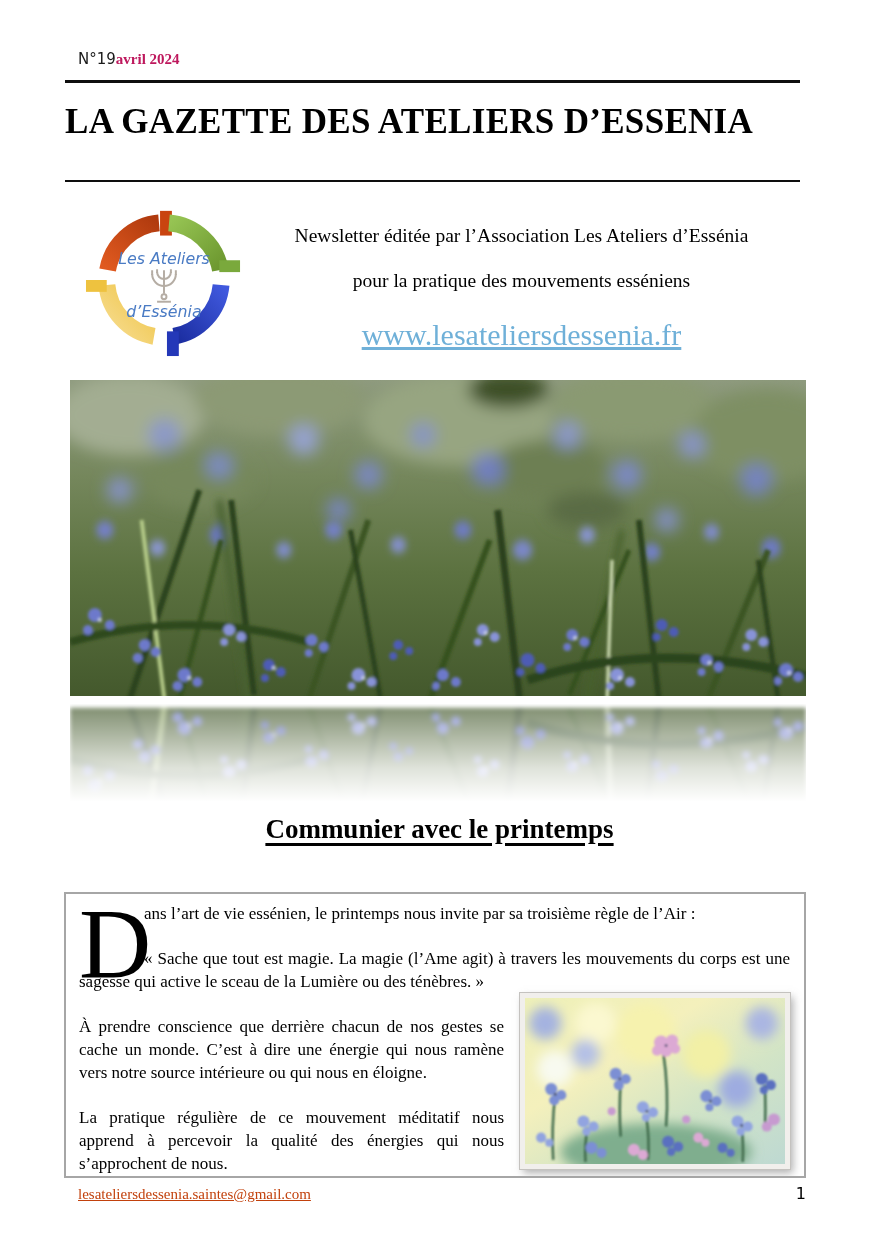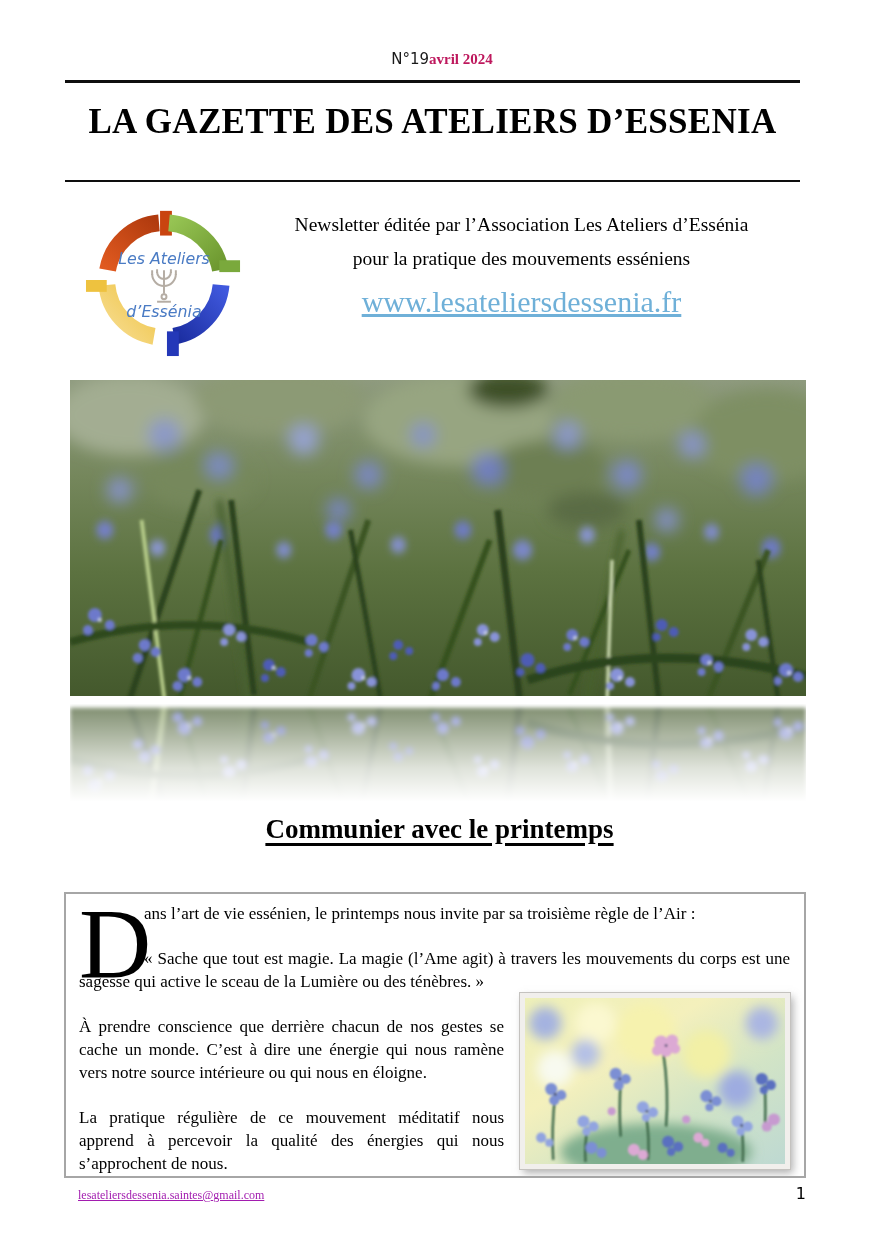--- a/index.html
+++ b/index.html
@@ -3,35 +3,35 @@
 <meta charset="utf-8">
 <style>
   * { margin:0; padding:0; box-sizing:border-box; }
   html,body { background:#fff; }
   .page {
     position:relative; width:882px; height:1250px; background:#ffffff;
     font-family:"Liberation Serif", serif; color:#000; overflow:hidden;
   }
   
   .header-row { position:absolute; top:50px; left:78px; width:728px;
-    display:flex; justify-content:center; align-items:baseline; }
+    display:flex; justify-content:flex-start; align-items:baseline; }
   .issue-number { font-family:"DejaVu Sans", sans-serif; font-size:15px; color:#1a1a1a; }
   .issue-date { font-family:"Liberation Serif", serif; font-weight:bold; font-size:15px; color:#be185d; }
   .rule { position:absolute; left:65px; width:735px; background:#0e0e0e; }
   .rule-thick { top:80px; height:3px; }
   .rule-thin  { top:180px; height:2px; }
   .page-title { position:absolute; top:102px; left:65px; width:735px;
-    text-align:center; font-weight:bold; font-size:35px; letter-spacing:0.3px; }
+    text-align:left; font-weight:bold; font-size:35px; letter-spacing:0.3px; }
   
   .masthead { position:absolute; top:198px; left:65px; width:735px; display:flex; }
   .logo-box { width:178px; padding-left:20px; flex:none; }
   .logo-box svg { display:block; }
   .intro { flex:1; text-align:center; padding-top:10px;
     font-size:19.5px; line-height:34px; }
-  .intro p { margin:0; }
+  .intro p { margin:11px; }
   .site-link { display:inline-block; margin-top:9px; font-size:30px;
     color:#6fb0d8; text-decoration:underline; cursor:pointer; }
   
   .photo-wrap { position:absolute; top:380px; left:70px; width:736px; }
   .photo { height:320px; overflow:hidden; }
   .photo svg { display:block; width:100%; height:100%; }
   .reflection { position:relative; height:108px; border-top:4px solid #fff; overflow:hidden; }
   .reflection svg { display:block; width:100%; height:100%; filter:blur(2px); }
   .refl-fade { position:absolute; left:0; top:0; right:0; bottom:0;
     background:linear-gradient(to bottom,
@@ -50,21 +50,21 @@
   .p2 { margin-top:22px !important; }
   .p3 { margin-top:22px !important; }
   .p4 { margin-top:22px !important;font-family:Liberation Serif, serif; }
   .float-img { float:right; width:270px; height:176px; margin:0 0 4px 16px;
     background:#fff; border:5px solid #f1efec; outline:1px solid #c4c2bf;
     box-shadow:3px 4px 8px rgba(110,110,110,0.55); }
   .float-img svg { display:block; width:100%; height:100%; }
   
   .footer-row { position:absolute; top:1184px; left:78px; width:728px;
     display:flex; justify-content:space-between; align-items:baseline; }
-  .footer-email { font-size:12px; color:#a21caf; text-decoration:underline; cursor:pointer; }
+  .footer-email { font-size:15px; color:#c2410c; text-decoration:underline; cursor:pointer; }
   .page-number { font-family:"DejaVu Sans", sans-serif; font-size:16px; }
 </style>
 </head>
 <body>
 
 <div class="page">
 
   <div class="header-row">
     <span class="issue-number">N°19</span>
     <span class="issue-date">avril 2024</span>

